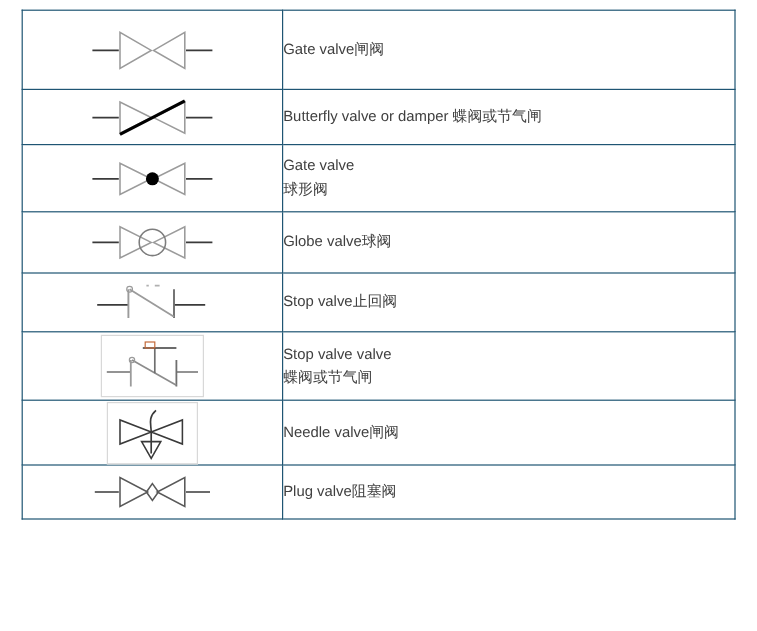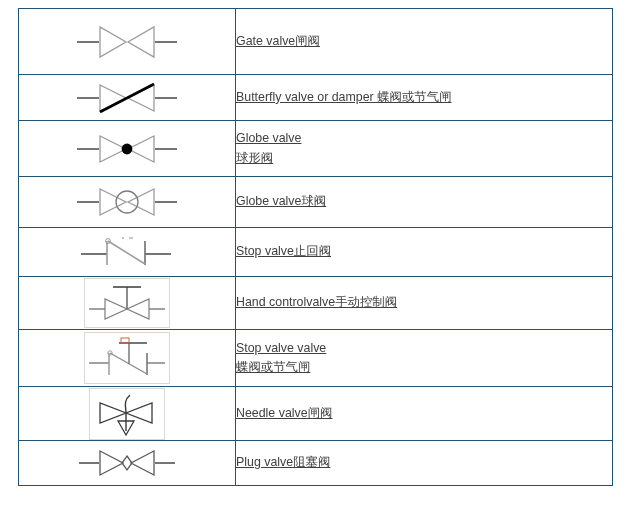--- a/index.html
+++ b/index.html
@@ -24,21 +24,20 @@
   td.sym-cell{
     width:216px;
     text-align:center;
   }
   td.label-cell{
     width:376px;
     padding:6px 18px;
     color:#404040;
     font-size:12.4px;
     line-height:1.55;
-    text-decoration:underline;
   }
   .label-line{ display:block; white-space:nowrap; }
   .sym-wrap{
     width:100%;
     display:flex;
     align-items:center;
     justify-content:center;
   }
   .sym-wrap svg{ display:block; }
   .boxed{ border:1px solid #d8d8d8; background:#fff; }
@@ -88,21 +87,21 @@
           <svg width="120" height="40" viewBox="0 0 120 40">
             <line x1="10" y1="20" x2="32" y2="20" stroke="#3a3a3a" stroke-width="1.4"></line>
             <line x1="88" y1="20" x2="110" y2="20" stroke="#3a3a3a" stroke-width="1.4"></line>
             <polygon points="33,7 33,33 59,20" fill="none" stroke="#9b9b9b" stroke-width="1.3"></polygon>
             <polygon points="87,7 87,33 61,20" fill="none" stroke="#9b9b9b" stroke-width="1.3"></polygon>
             <circle cx="60" cy="20" r="5.4" fill="#000000"></circle>
           </svg>
         </div>
       </td>
       <td class="label-cell">
-        <span class="label-line">Globe valve</span>
+        <span class="label-line">Gate valve</span>
         <span class="label-line">球形阀</span>
       </td>
     </tr>
 
     <tr style="height:51px">
       <td class="sym-cell">
         <div class="sym-wrap">
           <svg width="120" height="40" viewBox="0 0 120 40">
             <line x1="10" y1="20" x2="32" y2="20" stroke="#3a3a3a" stroke-width="1.4"></line>
             <line x1="88" y1="20" x2="110" y2="20" stroke="#3a3a3a" stroke-width="1.4"></line>
@@ -130,37 +129,20 @@
             <line x1="55" y1="6" x2="57" y2="6" stroke="#b0b0b0" stroke-width="1.4"></line>
             <line x1="62" y1="6" x2="66" y2="6" stroke="#b0b0b0" stroke-width="1.4"></line>
           </svg>
         </div>
       </td>
       <td class="label-cell">
         <span class="label-line">Stop valve止回阀</span>
       </td>
     </tr>
 
-    <tr style="height:53px">
-      <td class="sym-cell">
-        <div class="sym-wrap">
-          <svg class="boxed" width="84" height="48" viewBox="0 0 84 48">
-            <line x1="4" y1="30" x2="20" y2="30" stroke="#6f6f6f" stroke-width="1.3"></line>
-            <line x1="64" y1="30" x2="80" y2="30" stroke="#6f6f6f" stroke-width="1.3"></line>
-            <polygon points="20,20 20,40 42,30" fill="none" stroke="#7d7d7d" stroke-width="1.2"></polygon>
-            <polygon points="64,20 64,40 42,30" fill="none" stroke="#7d7d7d" stroke-width="1.2"></polygon>
-            <line x1="42" y1="8" x2="42" y2="30" stroke="#6f6f6f" stroke-width="1.6"></line>
-            <line x1="28" y1="8" x2="56" y2="8" stroke="#3a3a3a" stroke-width="1.5"></line>
-          </svg>
-        </div>
-      </td>
-      <td class="label-cell">
-        <span class="label-line">Hand controlvalve手动控制阀</span>
-      </td>
-    </tr>
 
     <tr style="height:57px">
       <td class="sym-cell">
         <div class="sym-wrap">
           <svg class="boxed" width="84" height="50" viewBox="0 0 84 50">
             <line x1="4" y1="30" x2="24" y2="30" stroke="#6f6f6f" stroke-width="1.3"></line>
             <line x1="62" y1="30" x2="80" y2="30" stroke="#6f6f6f" stroke-width="1.3"></line>
             <line x1="24" y1="20" x2="24" y2="42" stroke="#9b9b9b" stroke-width="1.5"></line>
             <line x1="62" y1="20" x2="62" y2="42" stroke="#6f6f6f" stroke-width="1.5"></line>
             <line x1="25" y1="20" x2="62" y2="41" stroke="#8c8c8c" stroke-width="1.4"></line>

